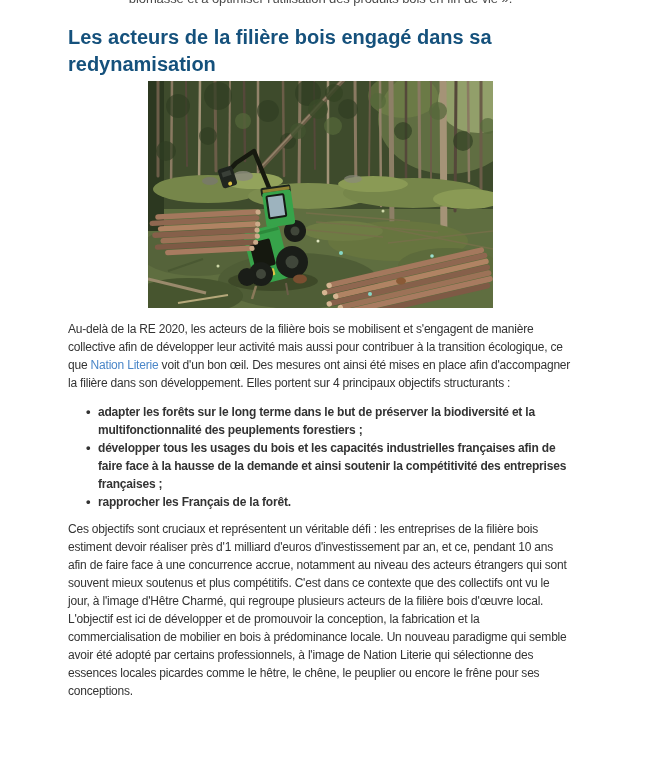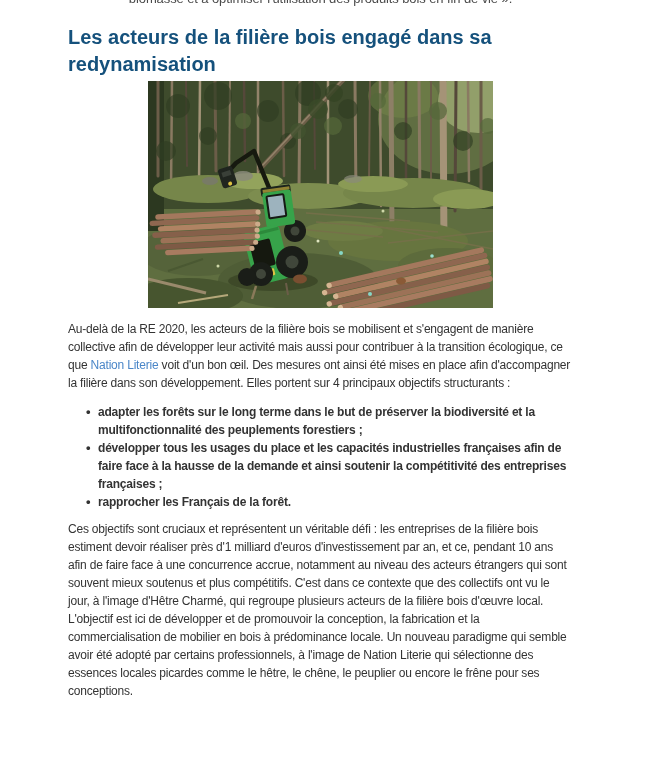--- a/index.html
+++ b/index.html
@@ -262,19 +262,19 @@
         <line x1="30" y1="222" x2="80" y2="214" stroke="#b5a87a" stroke-width="2"></line>
         <line x1="55" y1="178" x2="20" y2="190" stroke="#4a5832" stroke-width="2"></line>
       </g>
     </svg>
   </figure>
 
   <p class="body-text para-1"><span>Au-delà de la RE 2020, les acteurs de la filière bois se mobilisent et s'engagent de manière collective afin de développer leur activité mais aussi pour contribuer à la transition écologique, ce que </span><a class="inline-link">Nation Literie</a><span> voit d'un bon œil. Des mesures ont ainsi été mises en place afin d'accompagner la filière dans son développement. Elles portent sur 4 principaux objectifs structurants :</span></p>
 
   <ul class="objectives body-text">
     <li>adapter les forêts sur le long terme dans le but de préserver la biodiversité et la multifonctionnalité des peuplements forestiers ;</li>
-    <li>développer tous les usages du place et les capacités industrielles françaises afin de faire face à la hausse de la demande et ainsi soutenir la compétitivité des entreprises françaises ;</li>
+    <li>développer tous les usages du bois et les capacités industrielles françaises afin de faire face à la hausse de la demande et ainsi soutenir la compétitivité des entreprises françaises ;</li>
     <li>rapprocher les Français de la forêt.</li>
   </ul>
 
   <p class="body-text para-2">Ces objectifs sont cruciaux et représentent un véritable défi : les entreprises de la filière bois estiment devoir réaliser près d'1 milliard d'euros d'investissement par an, et ce, pendant 10 ans afin de faire face à une concurrence accrue, notamment au niveau des acteurs étrangers qui sont souvent mieux soutenus et plus compétitifs. C'est dans ce contexte que des collectifs ont vu le jour, à l'image d'Hêtre Charmé, qui regroupe plusieurs acteurs de la filière bois d'œuvre local. L'objectif est ici de développer et de promouvoir la conception, la fabrication et la commercialisation de mobilier en bois à prédominance locale. Un nouveau paradigme qui semble avoir été adopté par certains professionnels, à l'image de Nation Literie qui sélectionne des essences locales picardes comme le hêtre, le chêne, le peuplier ou encore le frêne pour ses conceptions.</p>
 
 </div>
 
 </body></html>

